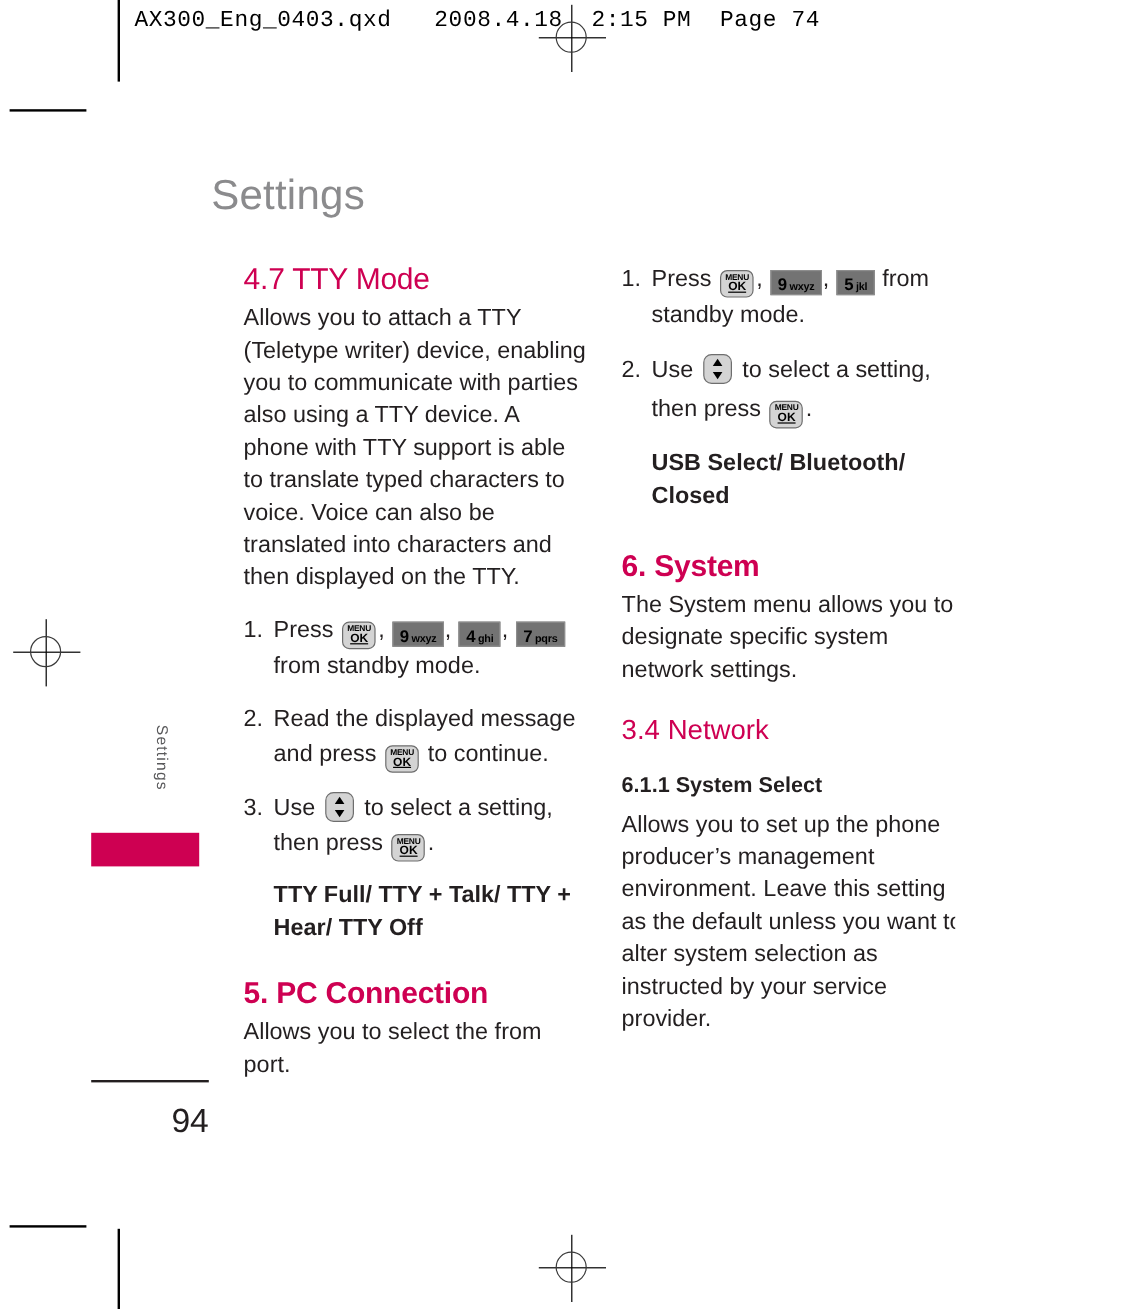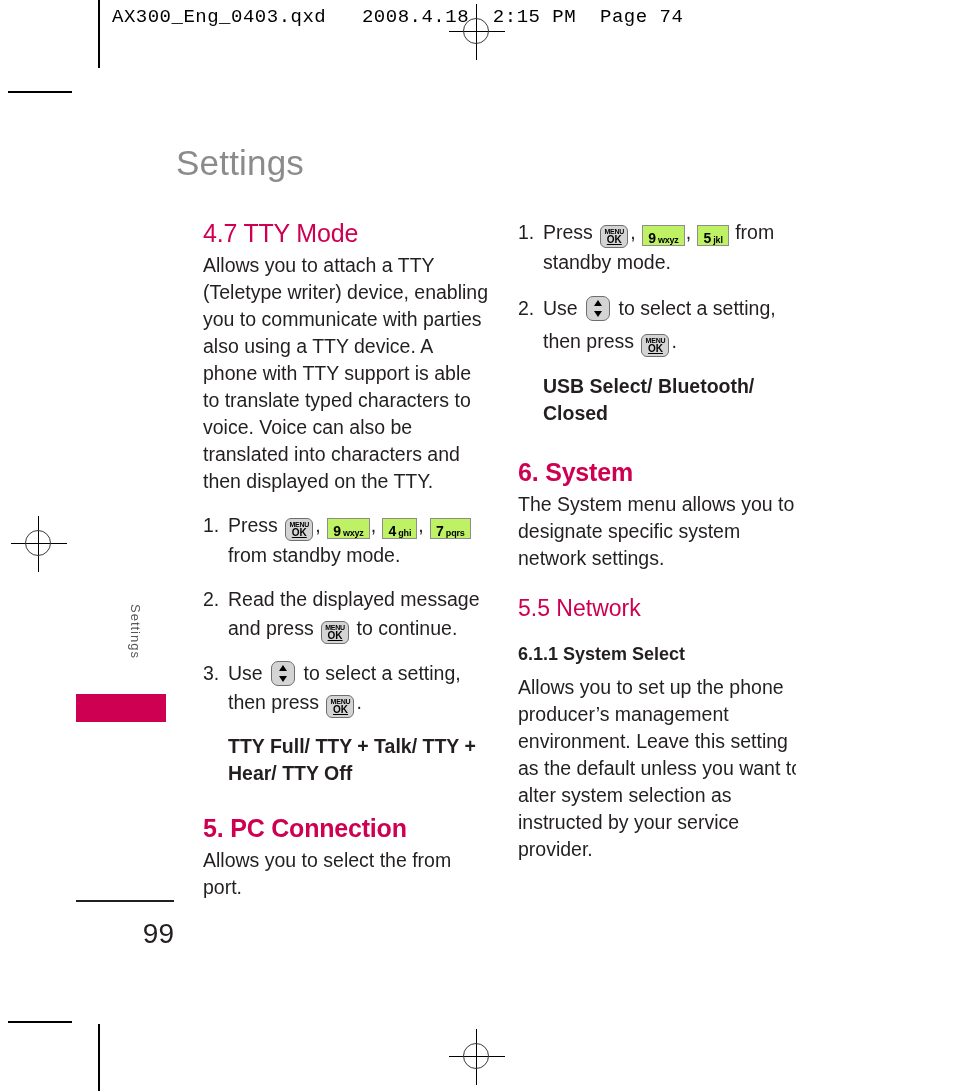--- a/index.html
+++ b/index.html
@@ -187,21 +187,21 @@
   
   .key {
     display: inline-block;
     vertical-align: -4px;
     box-sizing: border-box;
     text-align: center;
     white-space: nowrap;
     font-family: "Liberation Sans", sans-serif;
   }
   .key-num {
-    background: #bef264;
+    background: #737373;
     border: 1px solid #8d8d8d;
     padding: 1px 5px 2px 5px;
     height: 21px;
     line-height: 18px;
     margin: 0 1px;
   }
   .key-num .d {
     font-size: 14px;
     font-weight: bold;
     color: #000000;
@@ -302,21 +302,21 @@
       <div class="hline"></div>
       <div class="ring"></div>
   </div>
 
   <div class="slug">AX300_Eng_0403.qxd   2008.4.18  2:15 PM  Page 74</div>
 
   <div class="side-label">Settings</div>
   <div class="side-tab"></div>
 
   <div class="folio-rule"></div>
-  <div class="folio">99</div>
+  <div class="folio">94</div>
 
   <div class="page-title">Settings</div>
 
   <div class="col col-left">
 
     <h2 class="section light">4.7 TTY Mode</h2>
 
     <p class="body">Allows you to attach a TTY (Teletype writer) device, enabling you to communicate with parties also using a TTY device. A phone with TTY support is able to translate typed characters to voice. Voice can also be translated into characters and then displayed on the TTY.</p>
 
     <ol class="steps">
@@ -370,20 +370,20 @@
         <span class="key key-menu"><span class="m">MENU</span><span class="o">OK</span></span><span>.</span>
       </li>
     </ol>
 
     <p class="options tight">USB Select/ Bluetooth/ Closed</p>
 
     <h2 class="section" style="margin-top:30px;">6. System</h2>
 
     <p class="body">The System menu allows you to designate specific system network settings.</p>
 
-    <h3 class="subsection">5.5 Network</h3>
+    <h3 class="subsection">3.4 Network</h3>
 
     <h4 class="subsubsection">6.1.1 System Select</h4>
 
     <p class="body">Allows you to set up the phone producer’s management environment. Leave this setting as the default unless you want to alter system selection as instructed by your service provider.</p>
   </div>
 
 </div>
 
 </body></html>

